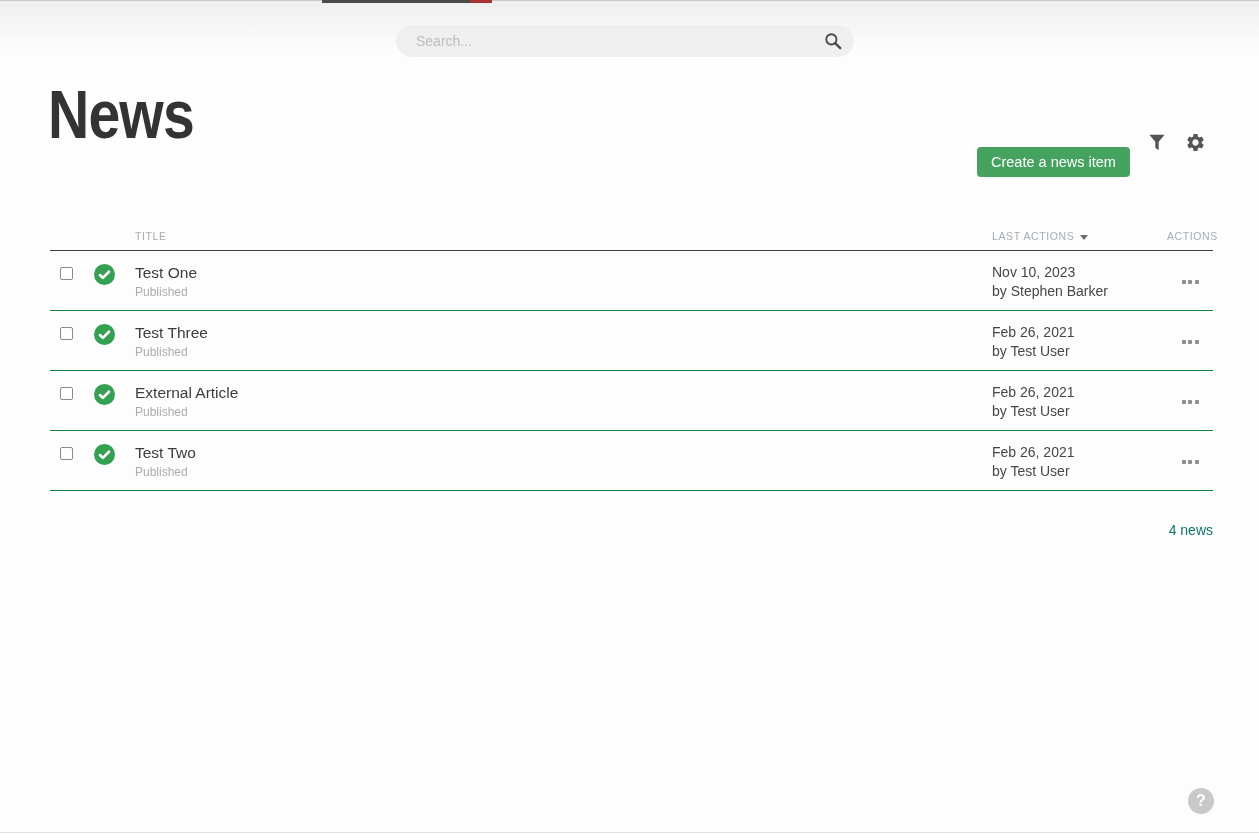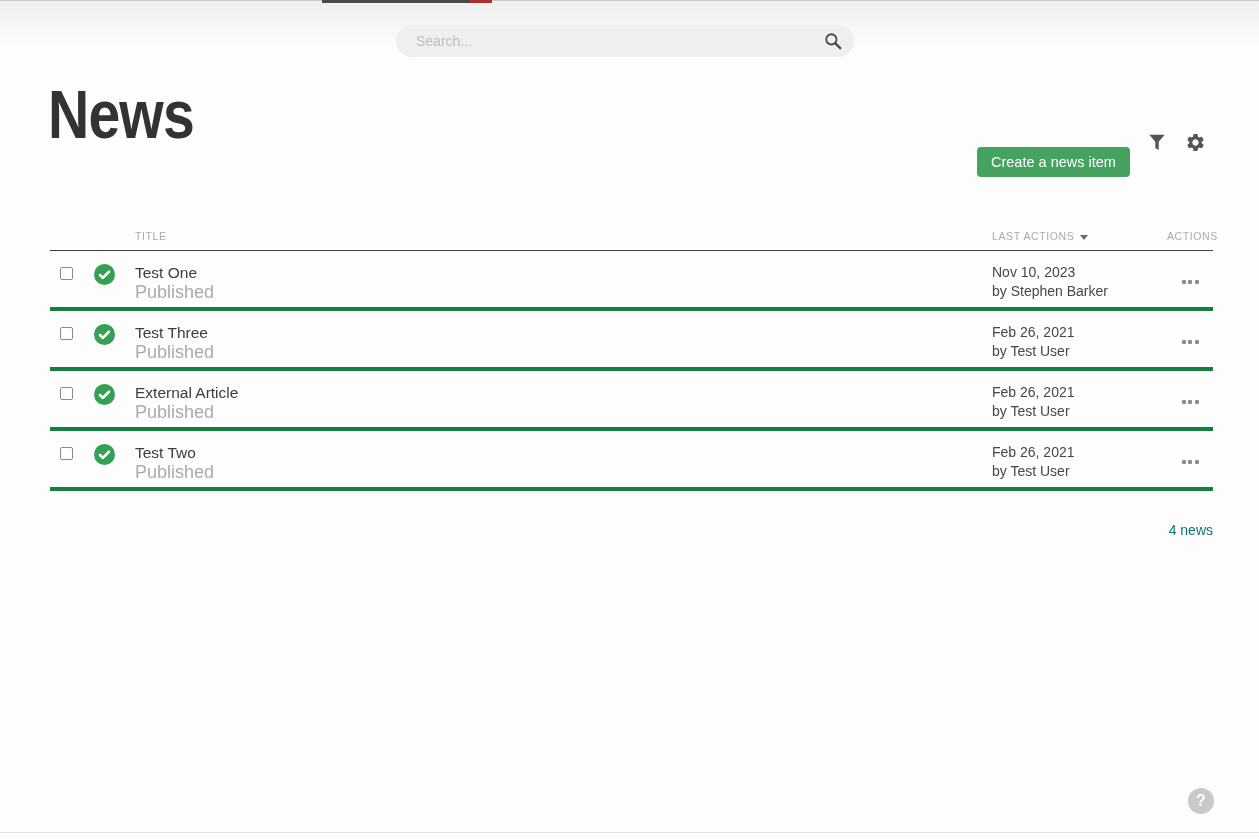--- a/index.html
+++ b/index.html
@@ -48,26 +48,26 @@
   .col-check { width:44px; padding-left:10px; }
   .col-icon { width:41px; }
   .col-title { flex:1; }
   .col-date { width:188px; padding-left:13px; }
   .col-actions { width:46px; }
   .thead .col-actions { }
   .sort-caret { display:inline-block; width:0; height:0; border-left:4px solid transparent;
     border-right:4px solid transparent; border-top:5px solid #6b6b6b; margin-left:6px; }
 
   .row { display:flex; align-items:flex-start; height:60px; padding-top:12px;
-    border-bottom:4px solid #15803d; }
+    border-bottom:1px solid #15803d; }
   .checkbox { appearance:none; -webkit-appearance:none; width:13px; height:13px;
     border:1px solid #8a8a8a; border-radius:2px; background:#fff; margin-top:4px; cursor:pointer; }
   .status-icon { width:21px; height:21px; display:block; margin-top:1px; }
   .cell-title .title { font-size:15.5px; color:#3c3c3c; line-height:20px; cursor:pointer; }
-  .cell-title .status { font-size:18px; color:#ababab; line-height:19px; }
+  .cell-title .status { font-size:12px; color:#ababab; line-height:19px; }
   .cell-date { font-size:14px; color:#474747; line-height:19px; }
   .dots { display:flex; gap:2.5px; justify-content:center; margin-top:13px; cursor:pointer;
     padding:4px 0; }
   .dots span { width:4px; height:4px; background:#8d8d8d; border-radius:1px; display:block; }
 
   .summary { position:absolute; top:522px; right:46px; font-size:14px; color:#0f766e; }
 
   
   .help-btn { position:absolute; top:788px; left:1188px; width:26px; height:26px;
     border-radius:50%; background:#c9c9c9; color:#fff; font-weight:700; font-size:16px;

